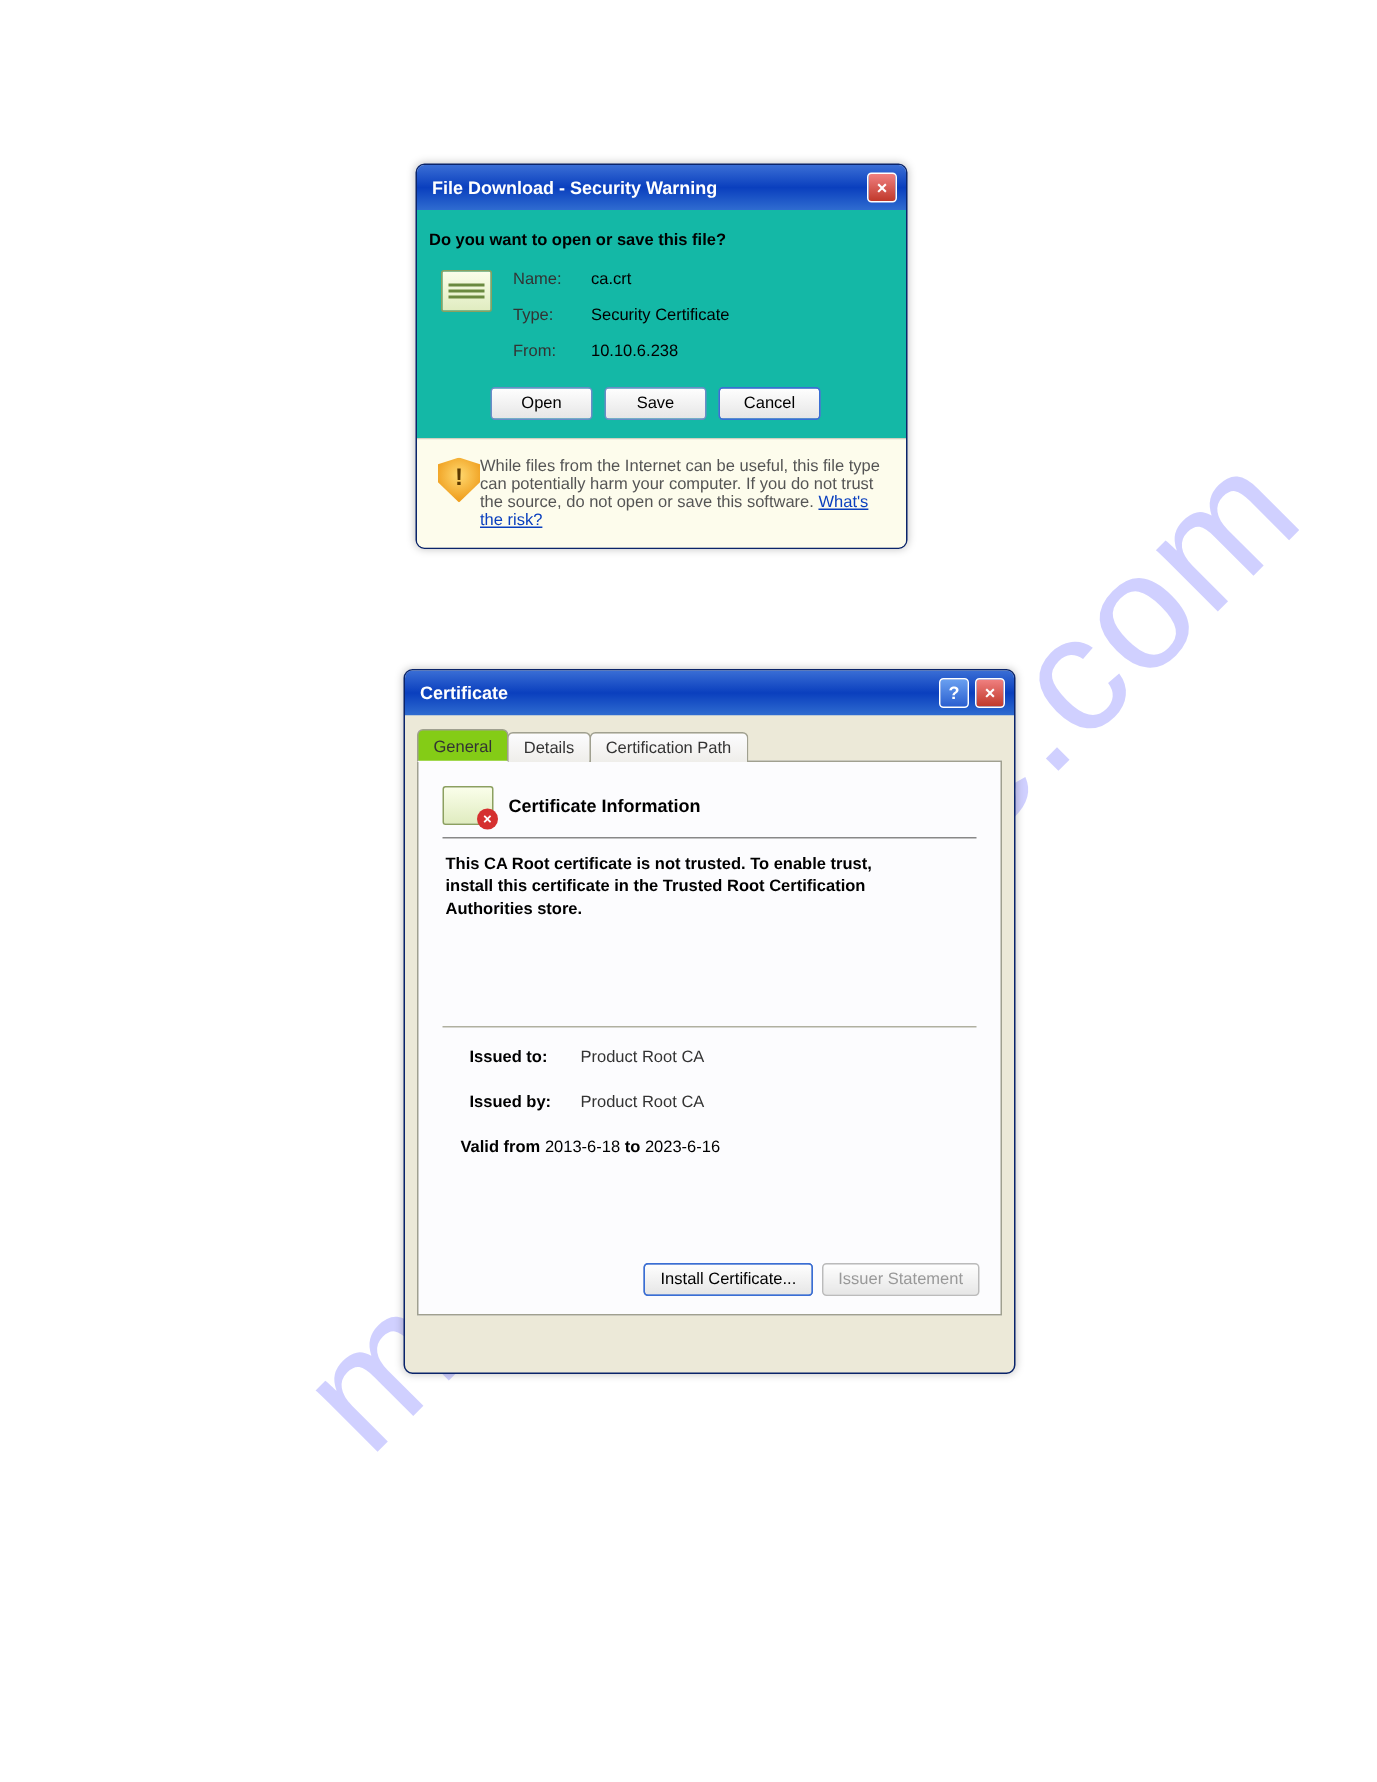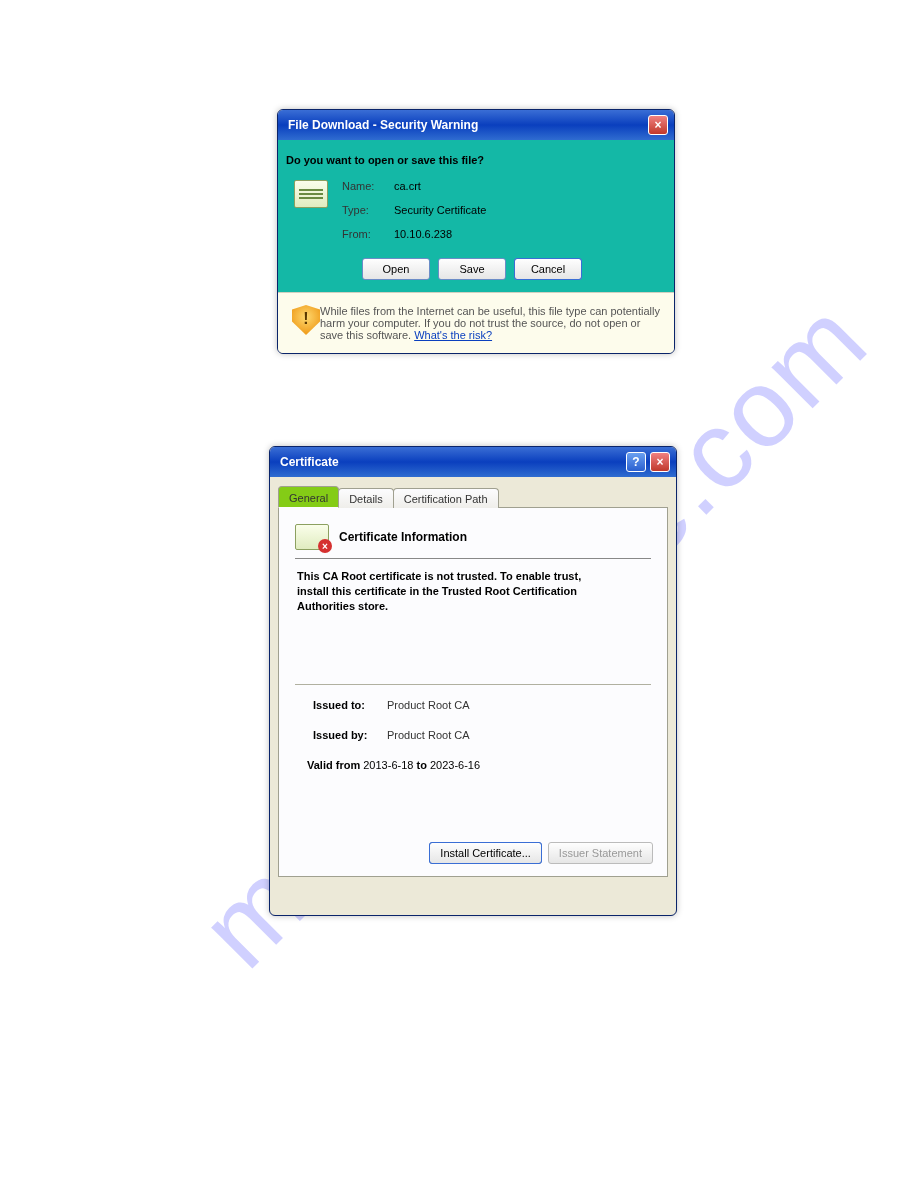--- a/index.html
+++ b/index.html
@@ -25,21 +25,21 @@
     letter-spacing: 2px;
   }
   .dialog {
     position: absolute;
     border: 1px solid #0a246a;
     border-radius: 6px;
     background: #ece9d8;
     box-shadow: 0 0 6px rgba(0,0,0,0.25);
     z-index: 1;
   }
-  .dialog1 { top: 109px; left: 277px; width: 398px; }
+  .dialog1 { top: 109px; left: 277px; width: 328px; }
   .dialog2 { top: 446px; left: 269px; width: 408px; height: 470px; }
   .titlebar {
     background: linear-gradient(to bottom,#3a6ed5,#0a3fbe 50%,#2f6cd0);
     color: #fff;
     font-weight: bold;
     font-size: 12px;
     padding: 5px 6px 5px 10px;
     display: flex;
     align-items: center;
     justify-content: space-between;

